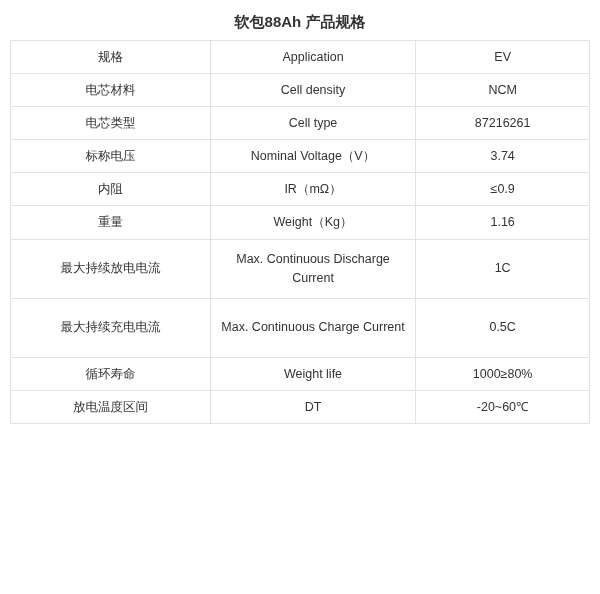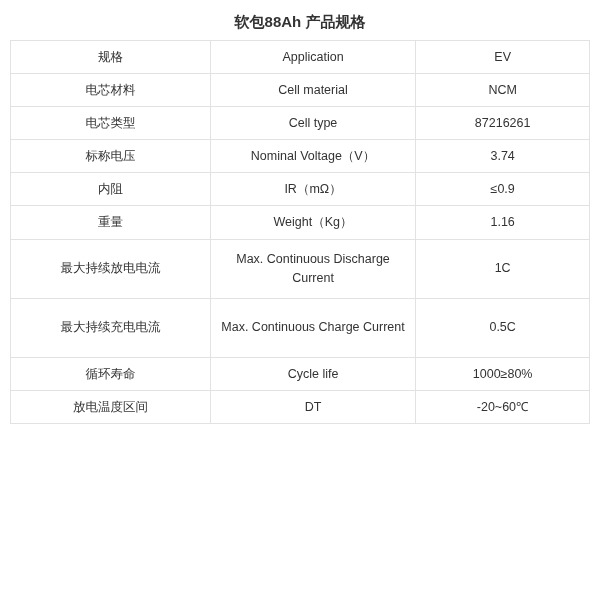--- a/index.html
+++ b/index.html
@@ -66,21 +66,21 @@
       <tr>
         <td class="title-cell" colspan="3">软包88Ah 产品规格</td>
       </tr>
       <tr>
         <td class="cell-cn">规格</td>
         <td class="cell-en">Application</td>
         <td class="cell-val">EV</td>
       </tr>
       <tr>
         <td class="cell-cn">电芯材料</td>
-        <td class="cell-en">Cell material</td>
+        <td class="cell-en">Cell density</td>
         <td class="cell-val">NCM</td>
       </tr>
       <tr>
         <td class="cell-cn">电芯类型</td>
         <td class="cell-en">Cell type</td>
         <td class="cell-val">87216261</td>
       </tr>
       <tr>
         <td class="cell-cn">标称电压</td>
         <td class="cell-en">Nominal Voltage（V）</td>
@@ -101,21 +101,21 @@
         <td class="cell-en">Max. Continuous Discharge Current</td>
         <td class="cell-val">1C</td>
       </tr>
       <tr class="row-tall">
         <td class="cell-cn">最大持续充电电流</td>
         <td class="cell-en">Max. Continuous Charge Current</td>
         <td class="cell-val">0.5C</td>
       </tr>
       <tr>
         <td class="cell-cn">循环寿命</td>
-        <td class="cell-en">Cycle life</td>
+        <td class="cell-en">Weight life</td>
         <td class="cell-val">1000≥80%</td>
       </tr>
       <tr>
         <td class="cell-cn">放电温度区间</td>
         <td class="cell-en">DT</td>
         <td class="cell-val">-20~60℃</td>
       </tr>
     </tbody>
   </table>
 </div>

